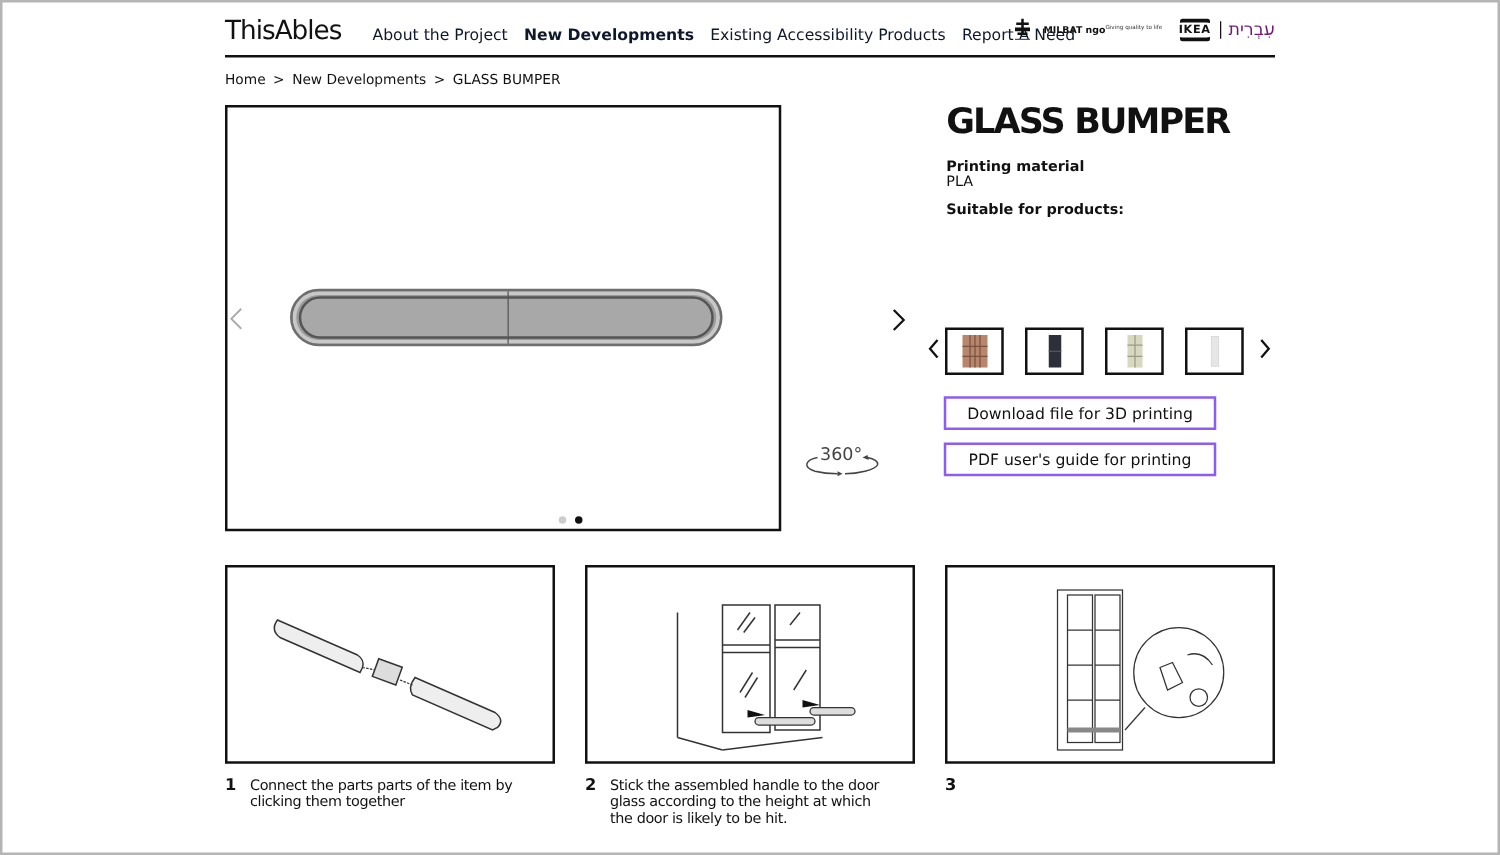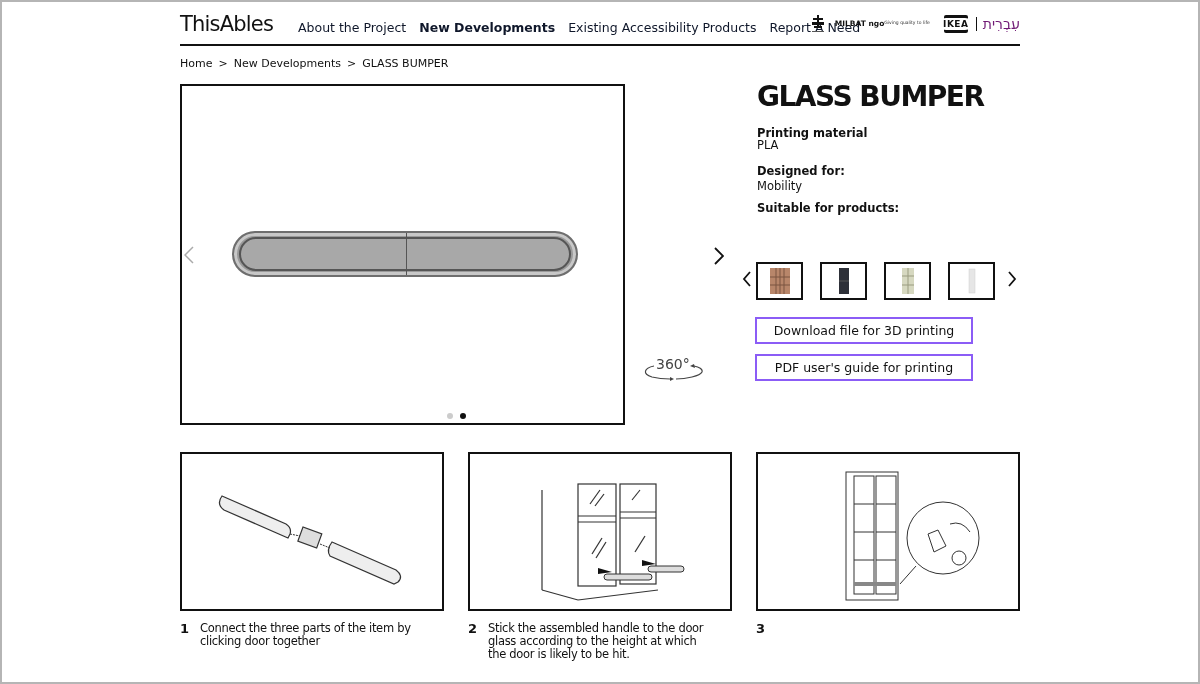--- a/index.html
+++ b/index.html
@@ -134,24 +134,20 @@
     <polygon points="52,8 48,10 53,12" fill="#444"></polygon>
   </svg>
   <span class="t">360°</span>
 </div>
 
 <div class="info">
   <h1 class="title">GLASS BUMPER</h1>
   <div class="blk" style="margin-top:13px">
     <div class="lbl">Printing material</div>
     <div class="val">PLA</div>
-  </div>
-  <div class="blk" style="margin-top:14px">
-    <div class="lbl">Designed for:</div>
-    <div class="val" style="margin-top:3px">Mobility</div>
   </div>
   <div class="lbl" style="margin-top:4px">Suitable for products:</div>
 </div>
 
 <div class="thumbs">
   <span class="chev">
     <svg width="10" height="16" viewBox="0 0 10 16">
         <polyline points="8,1 2,8 8,15" fill="none" stroke="#111" stroke-width="1.8"></polyline>
       </svg>
   </span>
@@ -247,21 +243,21 @@
       <circle cx="201" cy="104" r="7"></circle>
       <path d="M170 80 L180 76 L188 92 L176 98 Z"></path>
       <path d="M192 70 Q204 66 212 78"></path>
     </g>
     <rect x="96" y="128" width="42" height="4" fill="#888"></rect>
   </svg>
 </div>
 
 <div class="cap" style="left:180px">
   <span class="n">1</span>
-  <span class="t">Connect the three parts of the item by clicking door together</span>
+  <span class="t">Connect the parts parts of the item by clicking them together</span>
 </div>
 <div class="cap" style="left:468px">
   <span class="n">2</span>
   <span class="t">Stick the assembled handle to the door glass according to the height at which the door is likely to be hit.</span>
 </div>
 <div class="cap" style="left:756px">
   <span class="n">3</span>
   <span class="t"></span>
 </div>
 

